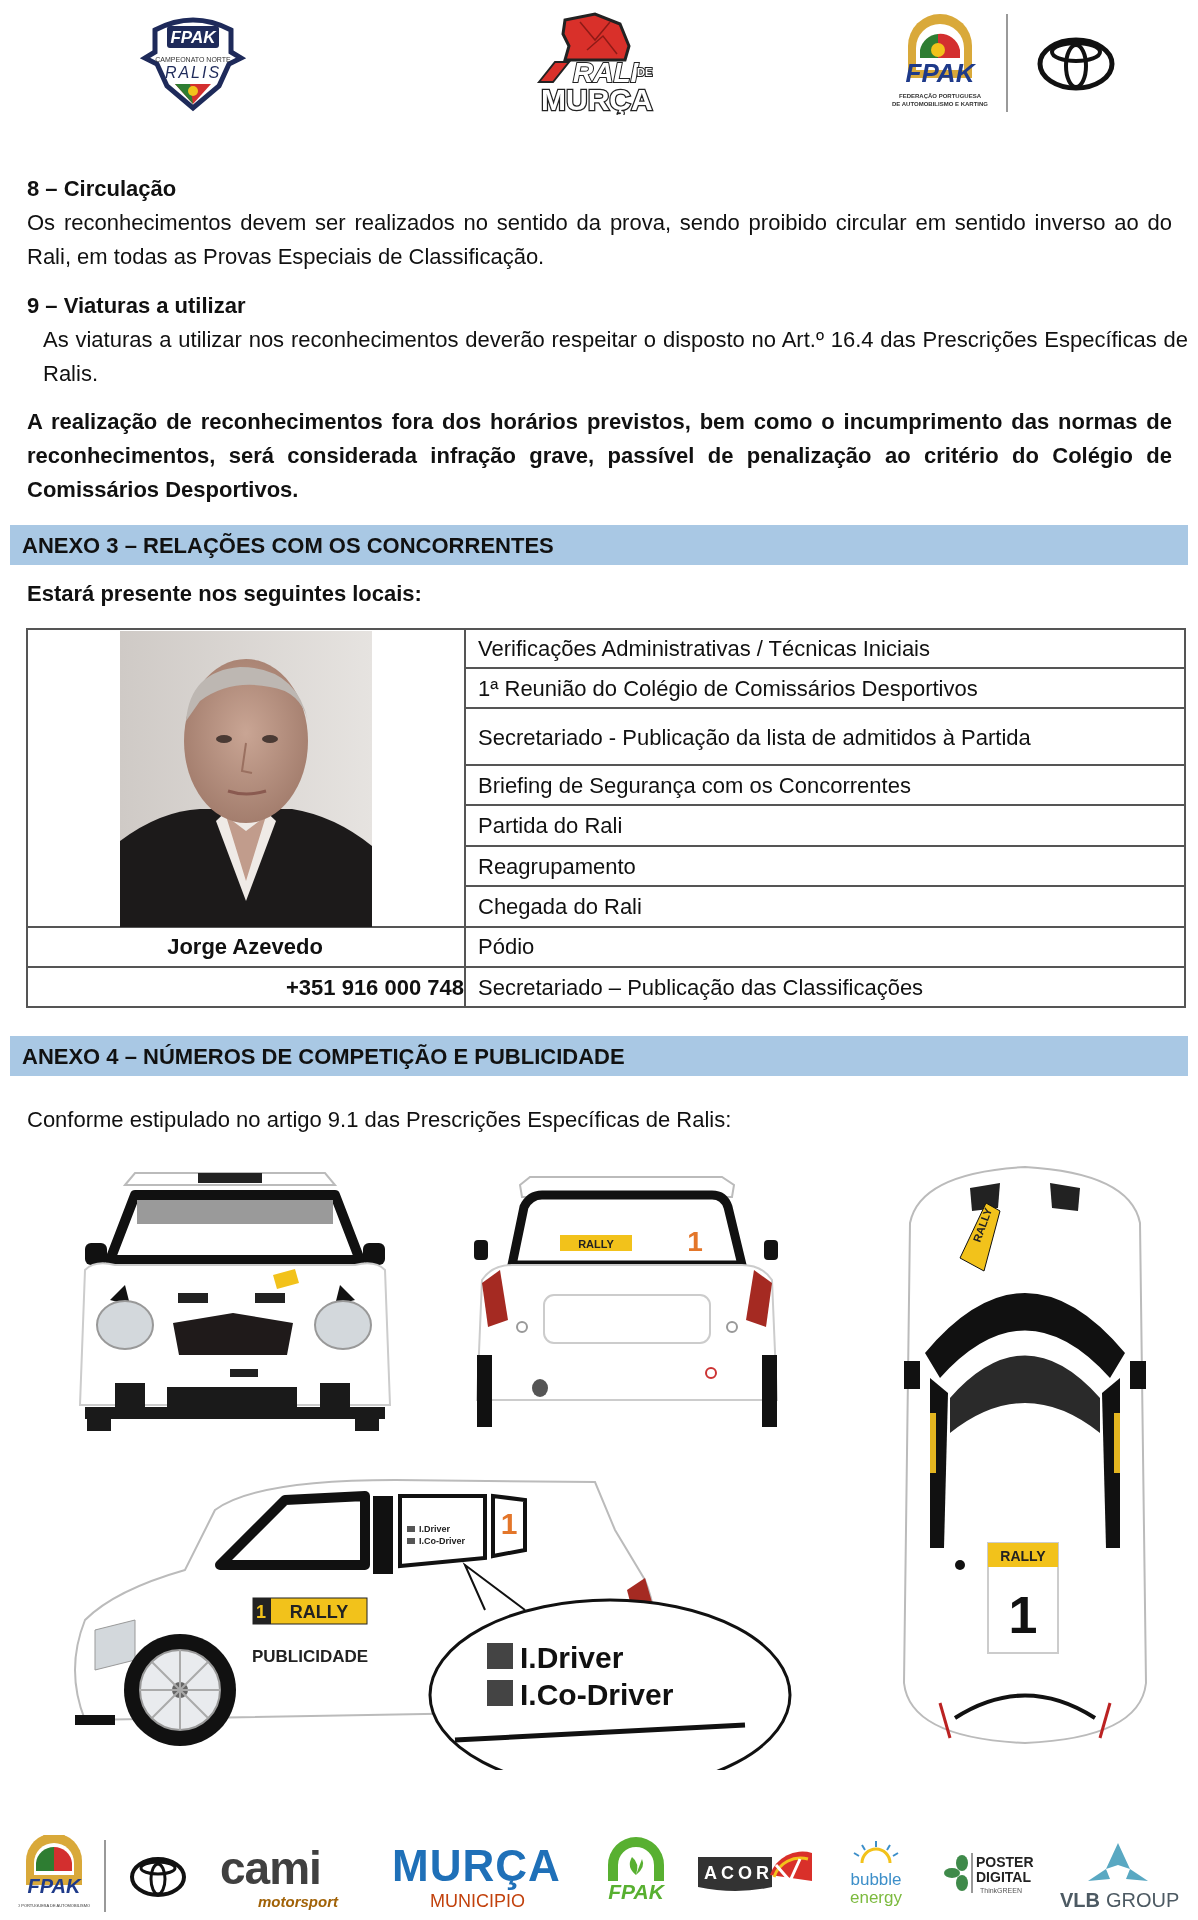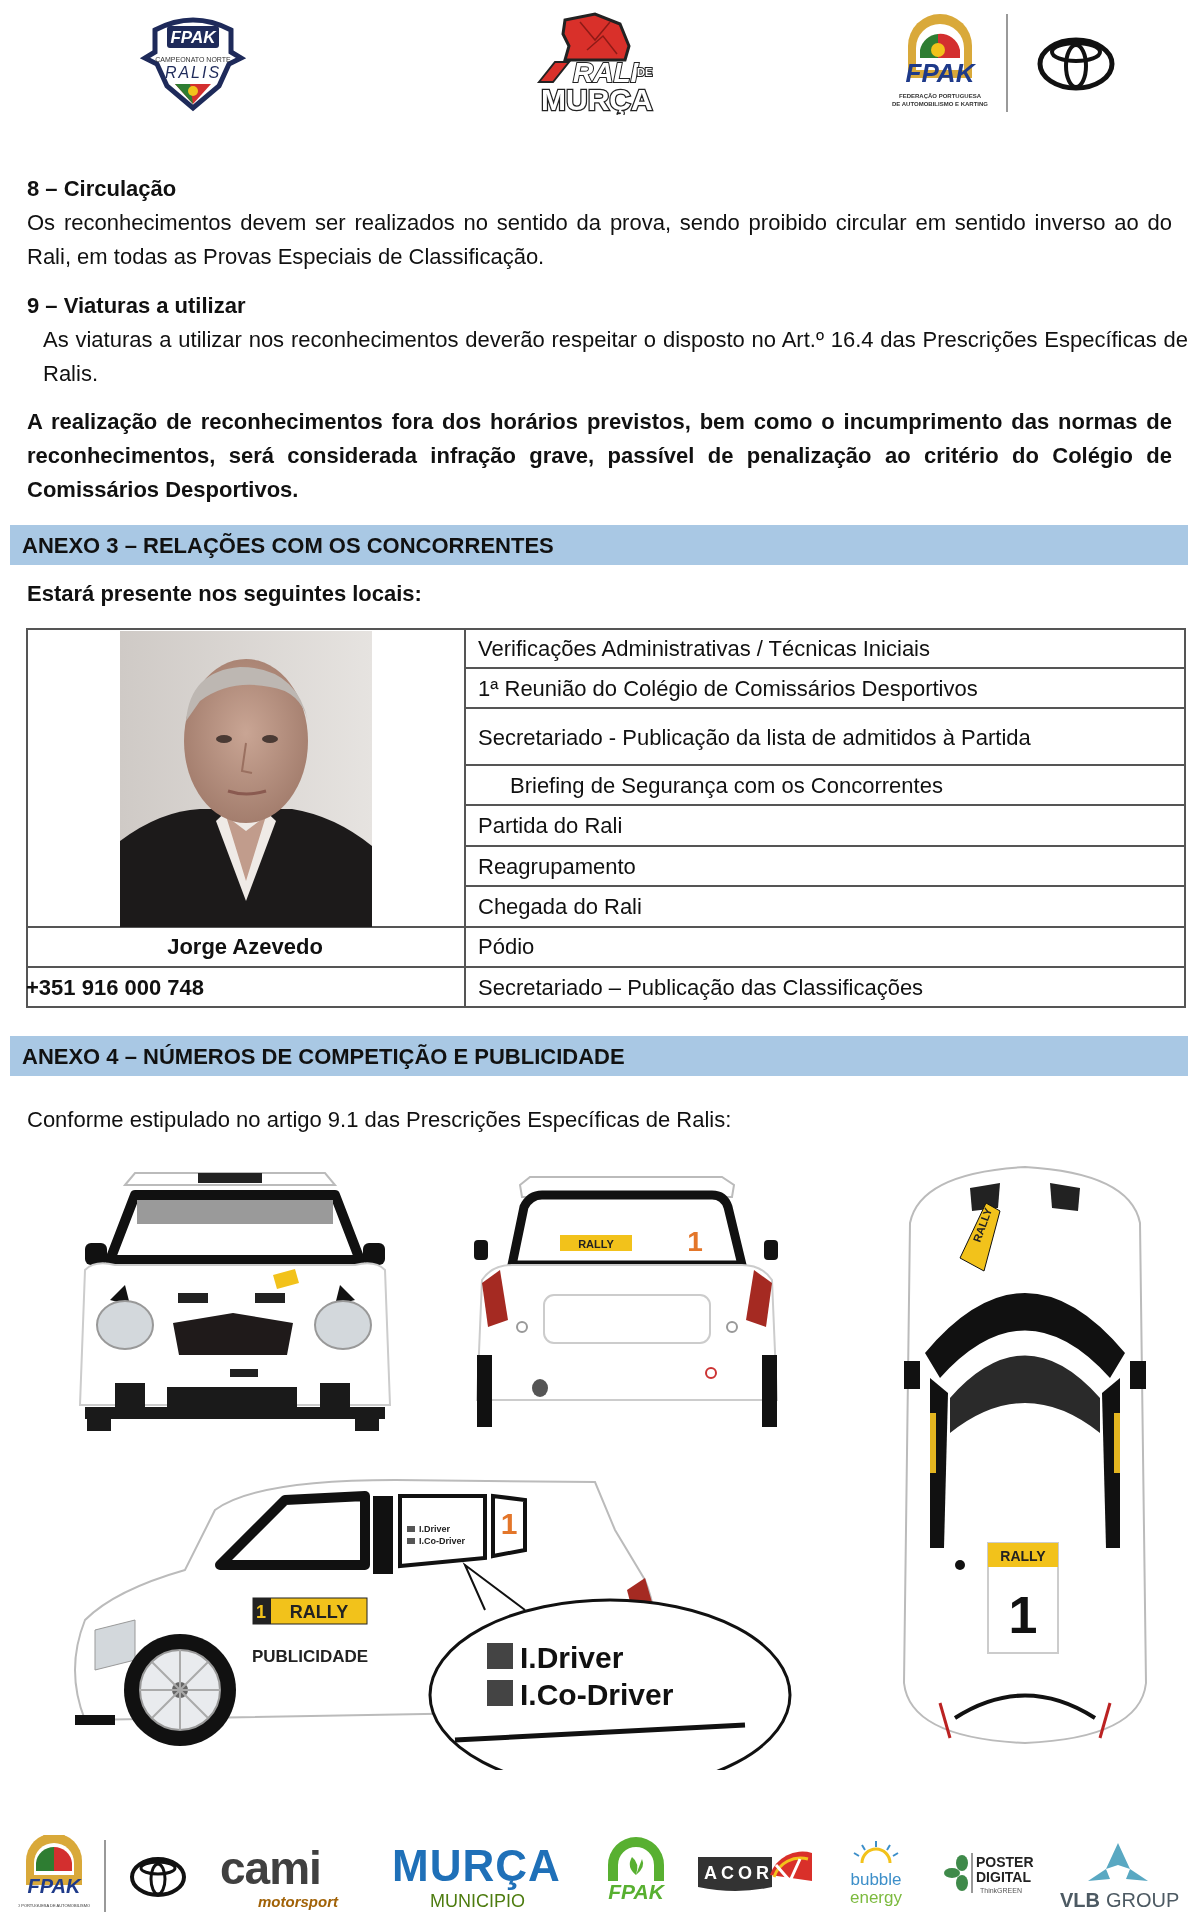--- a/index.html
+++ b/index.html
@@ -127,26 +127,26 @@
     <ellipse cx="126" cy="110" rx="62" ry="82" fill="url(#face)"></ellipse>
     <path d="M66 90 Q70 40 120 36 Q176 36 188 90 Q180 60 150 56 Q110 48 80 70 Z" fill="#bdb7b2"></path>
     <ellipse cx="104" cy="108" rx="8" ry="4" fill="#4a3a34"></ellipse>
     <ellipse cx="150" cy="108" rx="8" ry="4" fill="#4a3a34"></ellipse>
     <path d="M108 160 Q126 166 146 160" stroke="#8a5a50" stroke-width="3" fill="none"></path>
     <path d="M126 112 L122 140 L132 142" stroke="#9a7060" stroke-width="2" fill="none"></path>
   </svg>
 </div>
 
 <div class="abs cell" style="left:26px; width:438px; top:934px; text-align:center; font-weight:bold;">Jorge Azevedo</div>
-<div class="abs cell" style="left:26px; width:438px; top:975px; text-align:left; font-weight:bold;">+351 916 000 748</div>
+<div class="abs cell" style="left:26px; width:438px; top:975px; text-align:right; font-weight:bold;">+351 916 000 748</div>
 
 <div class="abs cell" style="left:478px; top:636px;">Verificações Administrativas / Técnicas Iniciais</div>
 <div class="abs cell" style="left:478px; top:676px;">1ª Reunião do Colégio de Comissários Desportivos</div>
 <div class="abs cell" style="left:478px; top:725px;">Secretariado - Publicação da lista de admitidos à Partida</div>
-<div class="abs cell" style="left:478px; top:773px;margin-left:32px;">Briefing de Segurança com os Concorrentes</div>
+<div class="abs cell" style="left:478px; top:773px;">Briefing de Segurança com os Concorrentes</div>
 <div class="abs cell" style="left:478px; top:813px;">Partida do Rali</div>
 <div class="abs cell" style="left:478px; top:854px;">Reagrupamento</div>
 <div class="abs cell" style="left:478px; top:894px;">Chegada do Rali</div>
 <div class="abs cell" style="left:478px; top:934px;">Pódio</div>
 <div class="abs cell" style="left:478px; top:975px;">Secretariado – Publicação das Classificações</div>
 
 <div class="abs band" style="top:1036px;">
   <span>ANEXO 4 – NÚMEROS DE COMPETIÇÃO E PUBLICIDADE</span>
 </div>
 <div class="abs txt" style="left:27px; top:1103px;">Conforme estipulado no artigo 9.1 das Prescrições Específicas de Ralis:</div>
@@ -277,21 +277,21 @@
     <ellipse cx="30" cy="44" rx="7" ry="15" fill="none" stroke="#111" stroke-width="3"></ellipse>
     <ellipse cx="30" cy="33" rx="17" ry="6" fill="none" stroke="#111" stroke-width="3"></ellipse>
   </svg>
 </div>
 <div class="abs spon" style="left:218px; width:140px;">
   <div style="position:absolute; left:2px; top:6px; font-weight:bold; font-size:46px; color:#404040; letter-spacing:-1px;">cami</div>
   <div style="position:absolute; left:40px; top:58px; font-weight:bold; font-style:italic; font-size:15px; color:#a16207;">motorsport</div>
 </div>
 <div class="abs spon" style="left:392px; width:180px;">
   <div style="position:absolute; left:0; top:6px; font-weight:bold; font-size:44px; color:#1f70b8; letter-spacing:1px;">MURÇA</div>
-  <div style="position:absolute; left:38px; top:56px; font-size:18px; color:#4d7c0f;">MUNICIPIO</div>
+  <div style="position:absolute; left:38px; top:56px; font-size:18px; color:#c2410c;">MUNICIPIO</div>
 </div>
 <div class="abs spon" style="left:600px; width:72px;">
   <svg width="72" height="80" viewBox="0 0 72 80">
     <path d="M8 46 L8 30 A28 28 0 0 1 64 30 L64 46 L54 46 L54 30 A18 18 0 0 0 18 30 L18 46 Z" fill="#58b031"></path>
     <path d="M36 40 Q26 32 32 22 Q40 28 36 40 Q46 32 42 24" fill="#58b031"></path>
     <text x="36" y="64" text-anchor="middle" font-family="Liberation Sans, sans-serif" font-weight="bold" font-style="italic" font-size="21" fill="#58b031">FPAK</text>
   </svg>
 </div>
 <div class="abs spon" style="left:696px; width:120px;">
   <svg width="120" height="80" viewBox="0 0 120 80">

